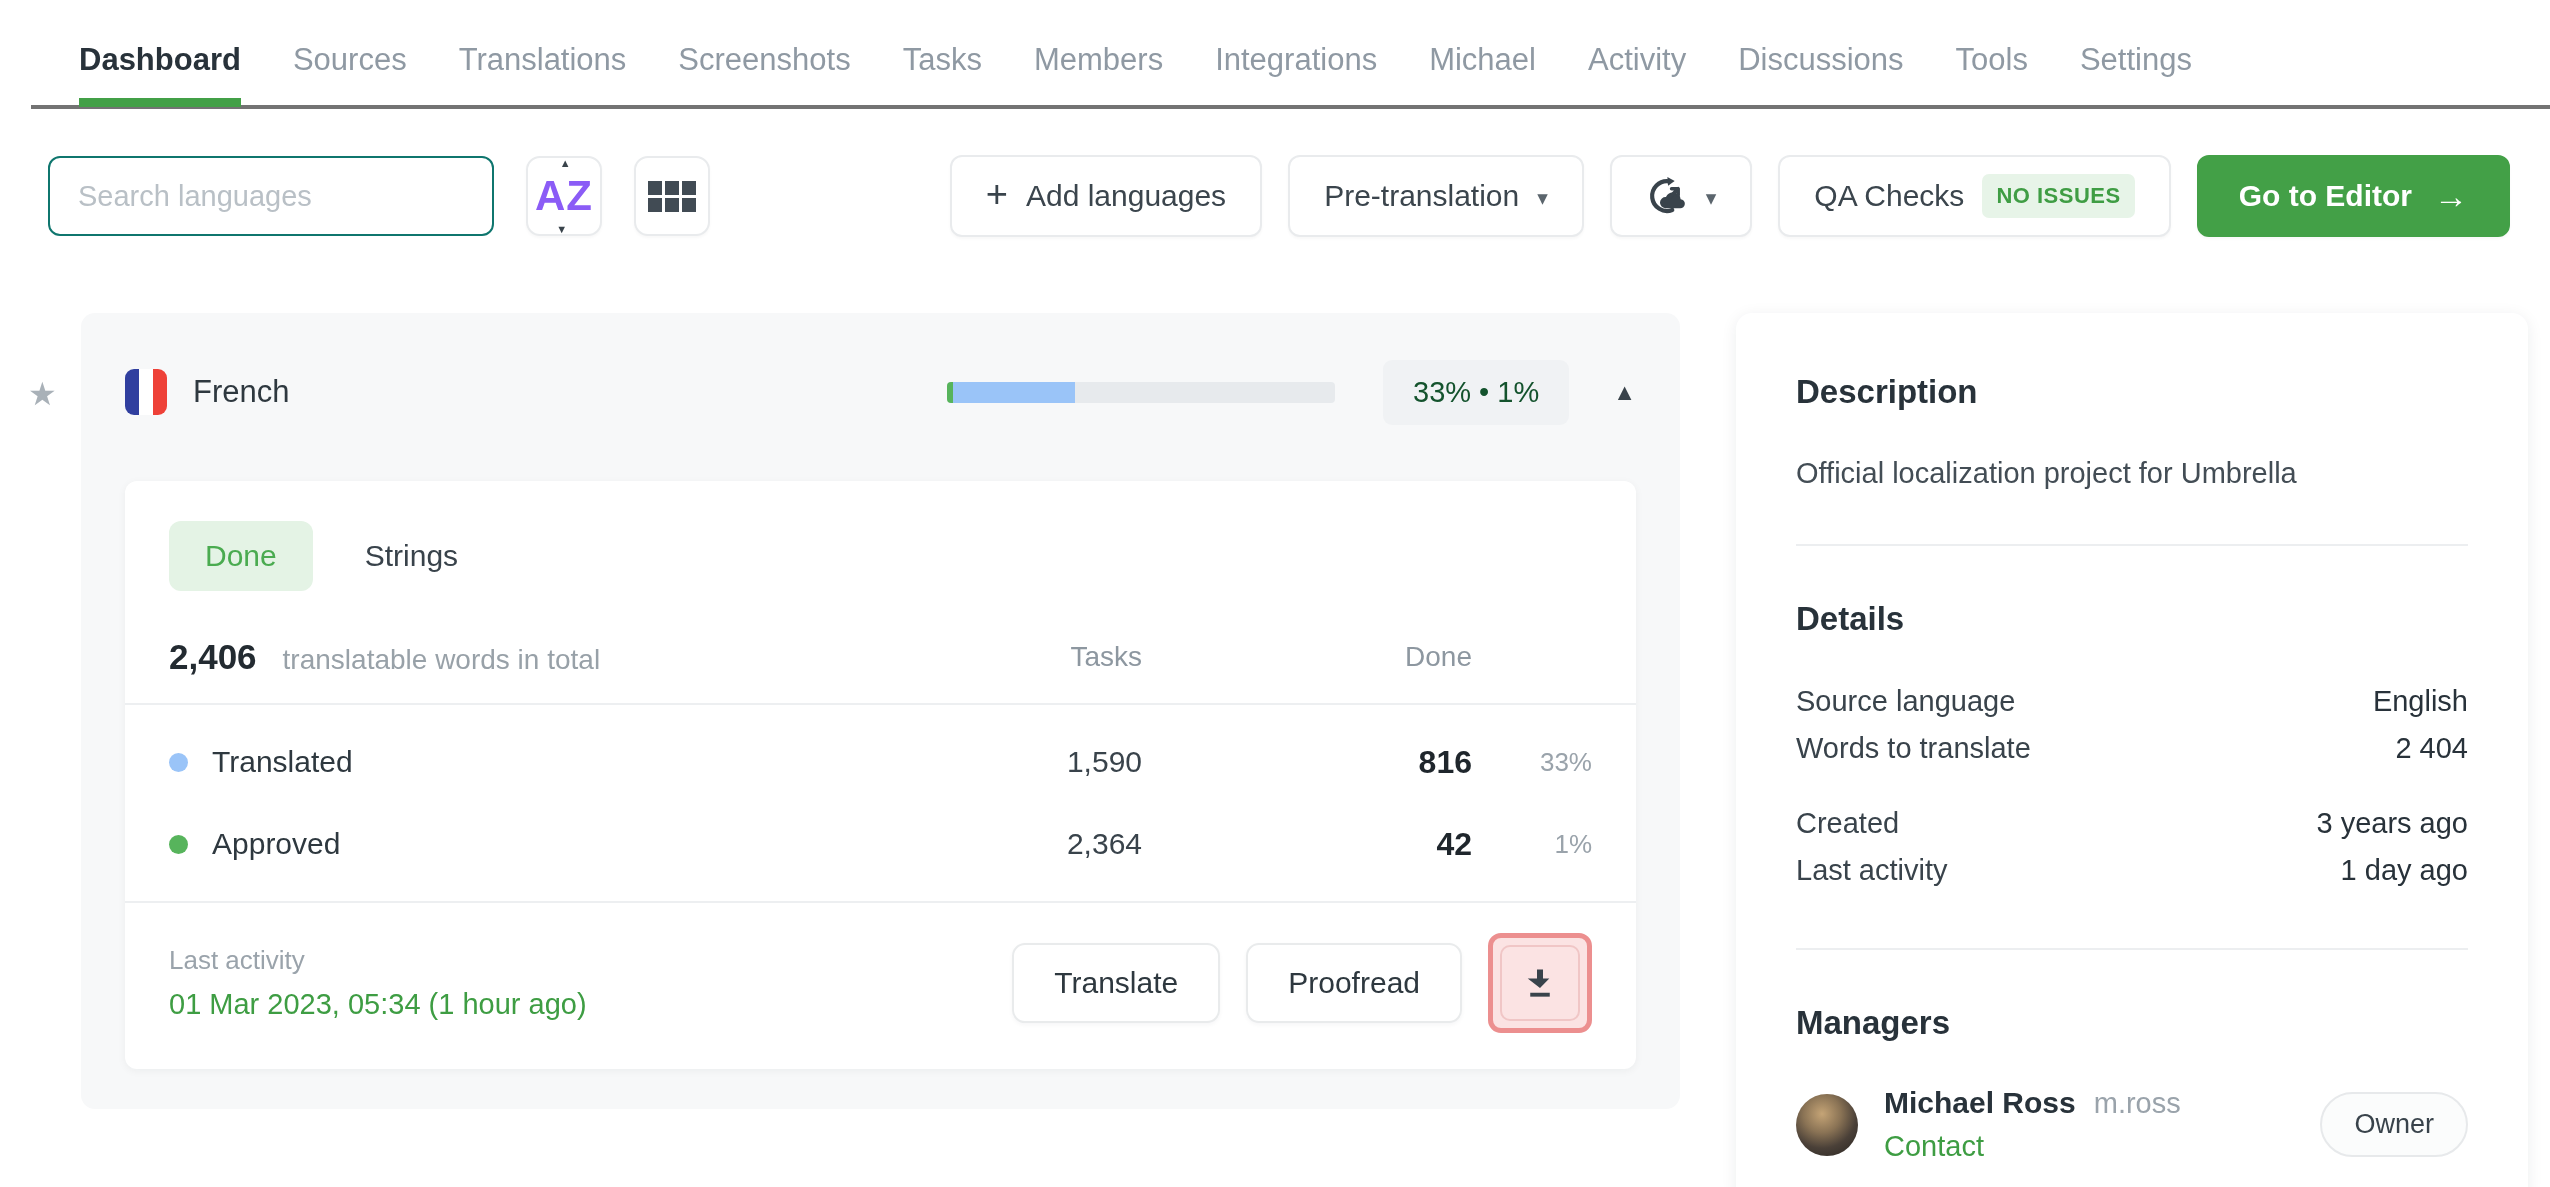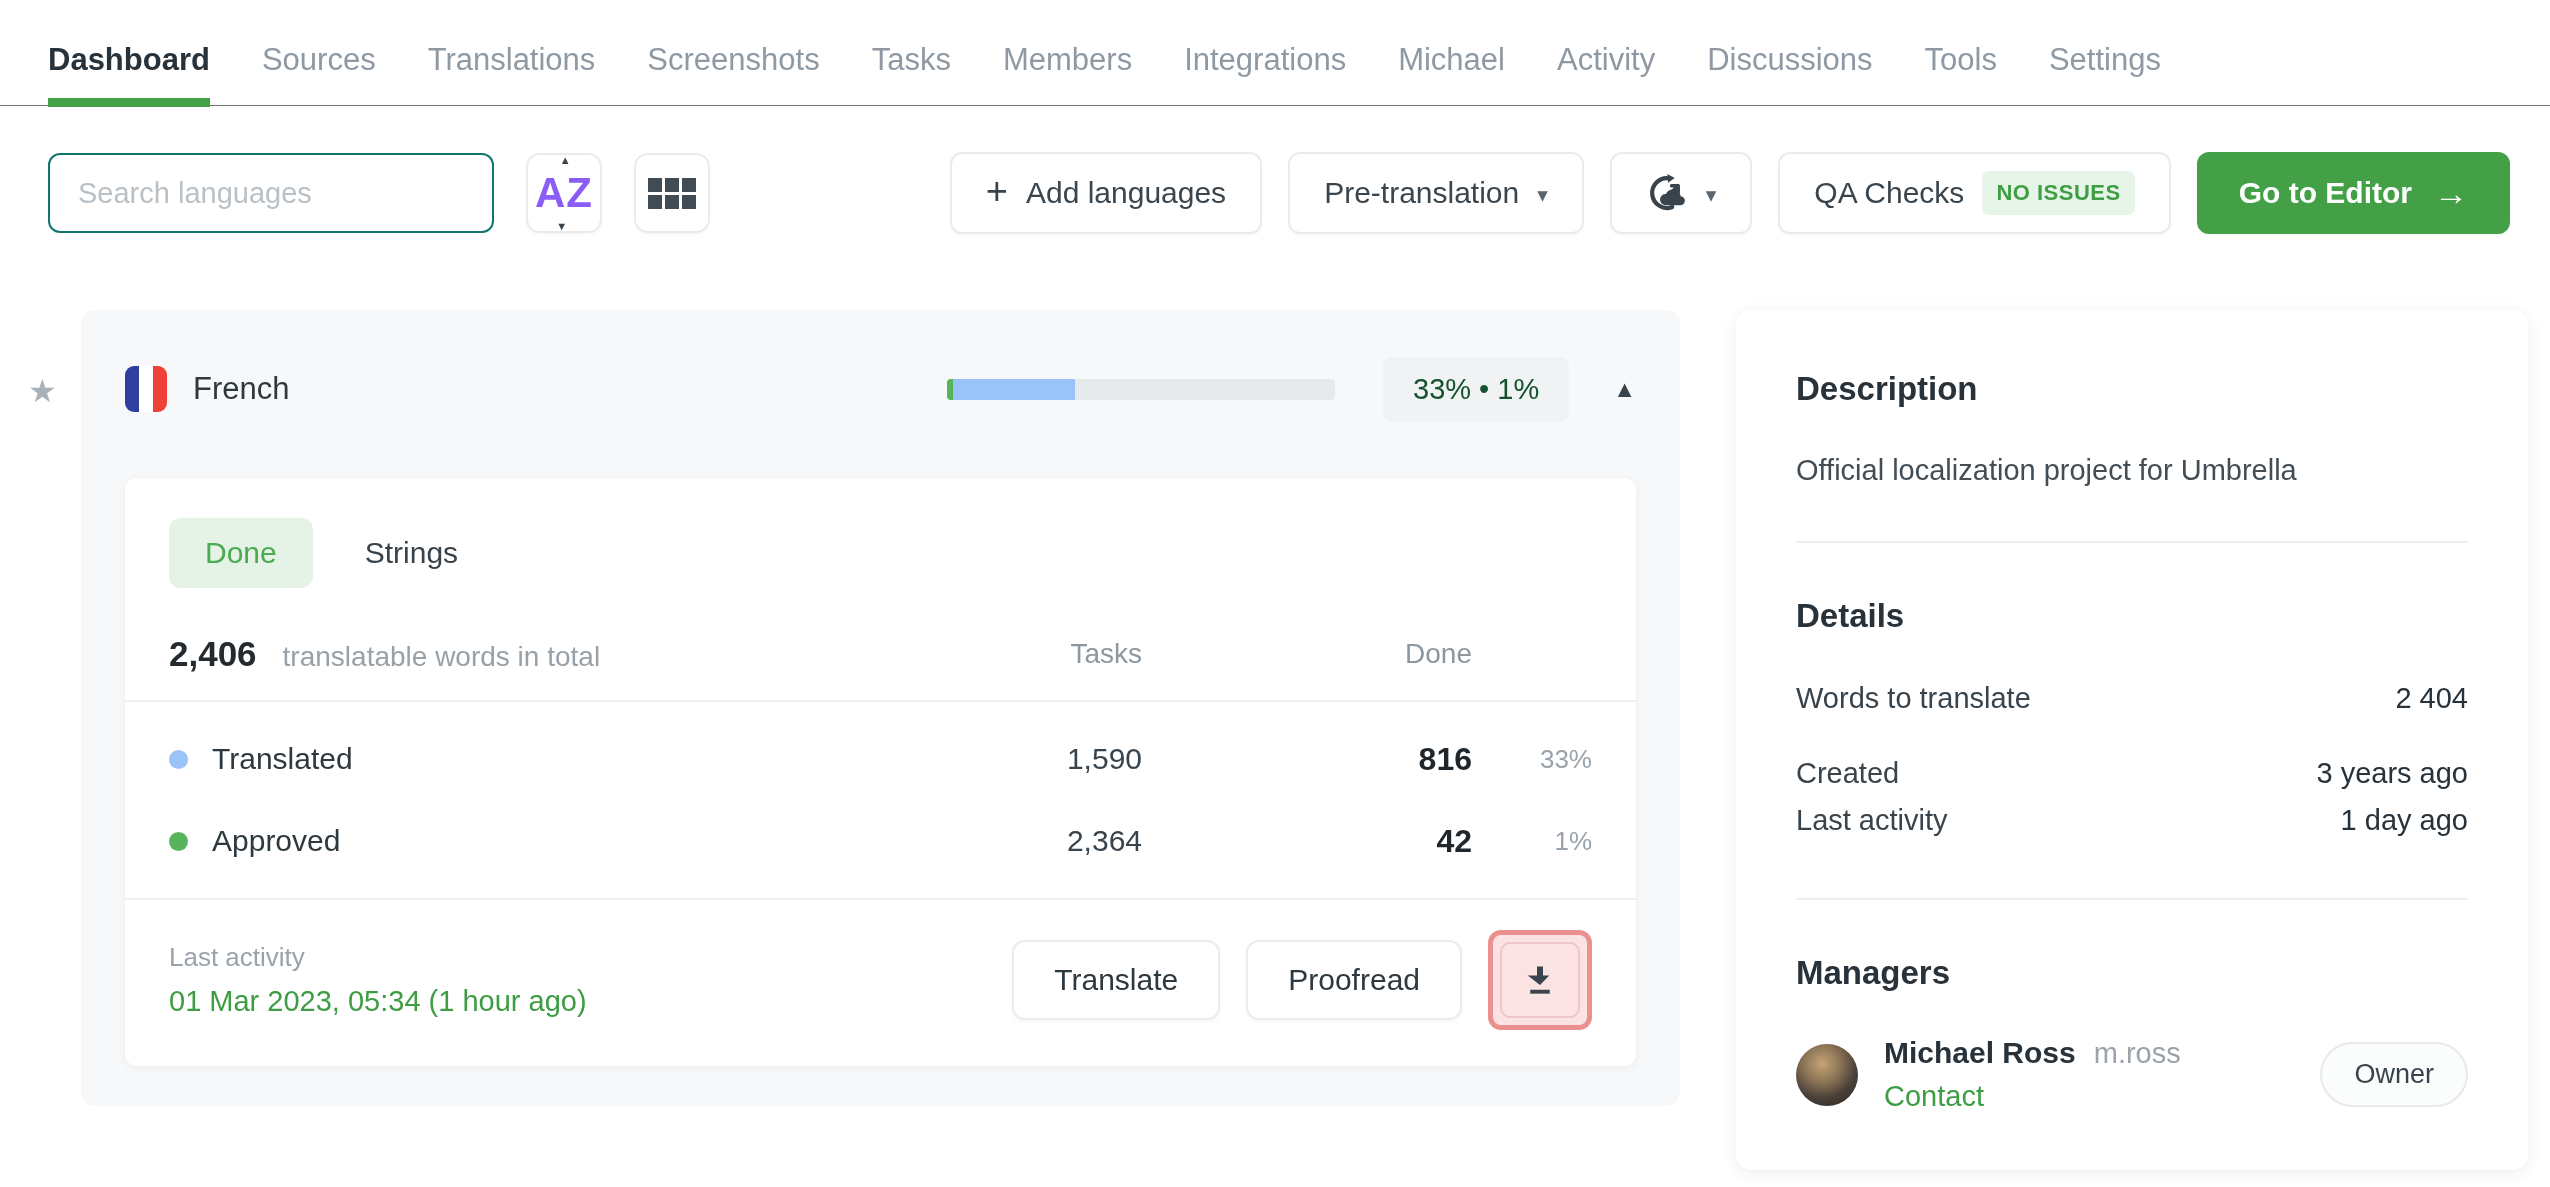--- a/index.html
+++ b/index.html
@@ -1,20 +1,20 @@
 <!DOCTYPE html>
 <html><head>
 <meta charset="utf-8">
 <style>
   * { margin:0; padding:0; box-sizing:border-box; }
   body { background:#fff; font-family:"Liberation Sans", sans-serif; color:#333c42; }
   .page { width:2550px; height:1187px; position:relative; overflow:hidden; background:#fff; }
 
   
-  .nav { display:flex; gap:52px; padding:42px 48px 0; border-bottom:1px solid #737373; }
+  .nav { display:flex; gap:52px; padding:42px 48px 0; border-bottom:4px solid #737373;margin-left:31px; }
   .nav-item { font-size:31px; color:#8f99a3; padding-bottom:27px; position:relative; cursor:pointer; white-space:nowrap; }
   .nav-item.active { color:#28323a; font-weight:bold; }
   .nav-item.active::after { content:""; position:absolute; left:0; right:0; bottom:-2px; height:9px; background:#43a047; }
 
   
   .toolbar { display:flex; align-items:center; padding:46px 40px 0 48px; }
   .search { width:446px; height:80px; border:2px solid #0f766e; border-radius:12px; font-size:29px; padding:0 28px; color:#333c42; outline:none; background:#fff; }
   .search::placeholder { color:#b9c0c6; }
   .icon-btn { height:80px; min-width:76px; margin-left:32px; border:2px solid #e9ebed; border-radius:14px; background:#fff; display:flex; align-items:center; justify-content:center; cursor:pointer; box-shadow:0 2px 3px rgba(20,30,40,.03); }
   .az { position:relative; font-size:42px; font-weight:bold; color:#8b5cf6; letter-spacing:1px; padding:6px 4px; }
@@ -237,20 +237,24 @@
     </div>
 
     <div class="sidebar">
       <div class="sb-title">Description</div>
       <div class="sb-desc">Official localization project for Umbrella</div>
       <hr class="sb-divider">
 
       <div class="sb-title">Details</div>
       <div class="details-rows">
         <div class="detail-row">
+          <span class="dl">Source language</span>
+          <span class="dv">English</span>
+        </div>
+        <div class="detail-row">
           <span class="dl">Words to translate</span>
           <span class="dv">2 404</span>
         </div>
         <div class="detail-gap"></div>
         <div class="detail-row">
           <span class="dl">Created</span>
           <span class="dv">3 years ago</span>
         </div>
         <div class="detail-row">
           <span class="dl">Last activity</span>

